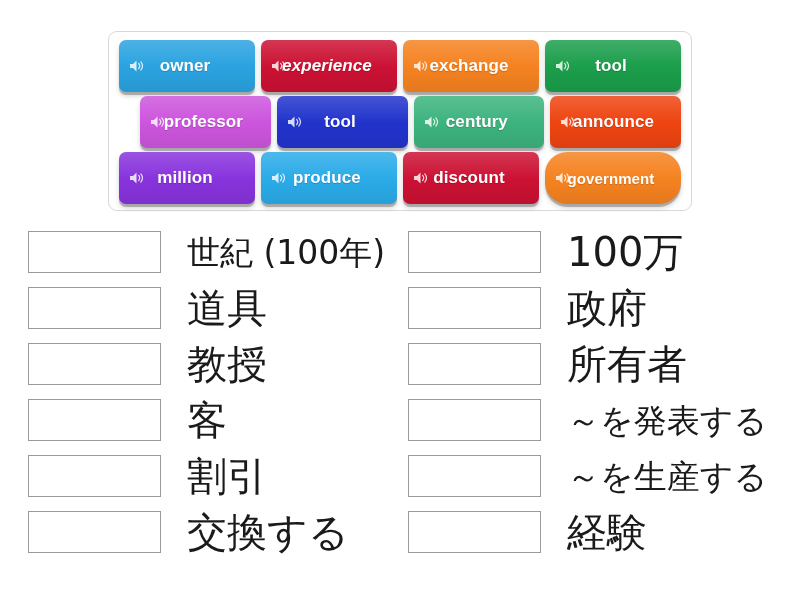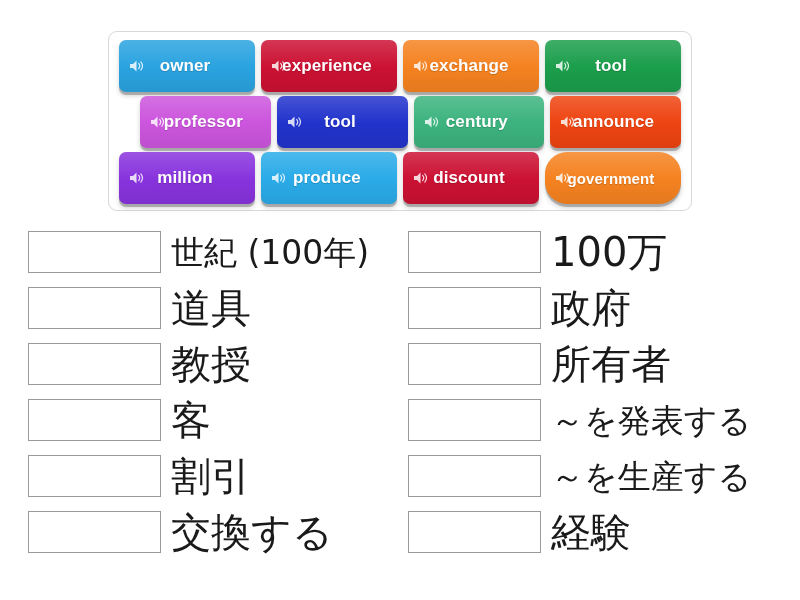--- a/index.html
+++ b/index.html
@@ -81,20 +81,21 @@
     top: 224px;
     width: 380px;
   }
   #answers-left  { left: 28px; }
   #answers-right { left: 408px; }
 
   .answer-row {
     display: flex;
     align-items: center;
     height: 56px;
+    gap: 16px;
   }
   .drop-box {
     width: 133px;
     height: 42px;
     box-sizing: border-box;
     border: 1px solid #9a9a9a;
     background: #ffffff;
     flex: 0 0 auto;
     cursor: pointer;
   }
@@ -117,21 +118,21 @@
       <div class="tile" style="background-color: rgb(42, 163, 224);">
         <span class="spk">
           <svg viewBox="0 0 16 14" width="16" height="14" aria-hidden="true">
             <path d="M1 5 h3 L7.5 1.6 v10.8 L4 9 H1 Z" fill="#ffffff"></path>
             <path d="M9.6 4.4 a4 4 0 0 1 0 5.2" stroke="#ffffff" stroke-width="1.2" fill="none" stroke-linecap="round"></path>
             <path d="M11.8 2.9 a6.4 6.4 0 0 1 0 8.2" stroke="#ffffff" stroke-width="1.2" fill="none" stroke-linecap="round"></path>
           </svg>
         </span>
         <span class="label">owner</span>
       </div>
-      <div class="tile" style="background-color: rgb(204, 17, 51);">
+      <div class="tile" style="background-color: rgb(204, 17, 51); font-style: italic;">
         <span class="spk">
           <svg viewBox="0 0 16 14" width="16" height="14" aria-hidden="true">
             <path d="M1 5 h3 L7.5 1.6 v10.8 L4 9 H1 Z" fill="#ffffff"></path>
             <path d="M9.6 4.4 a4 4 0 0 1 0 5.2" stroke="#ffffff" stroke-width="1.2" fill="none" stroke-linecap="round"></path>
             <path d="M11.8 2.9 a6.4 6.4 0 0 1 0 8.2" stroke="#ffffff" stroke-width="1.2" fill="none" stroke-linecap="round"></path>
           </svg>
         </span>
         <span class="label">experience</span>
       </div>
       <div class="tile" style="background-color: rgb(245, 130, 32);">

